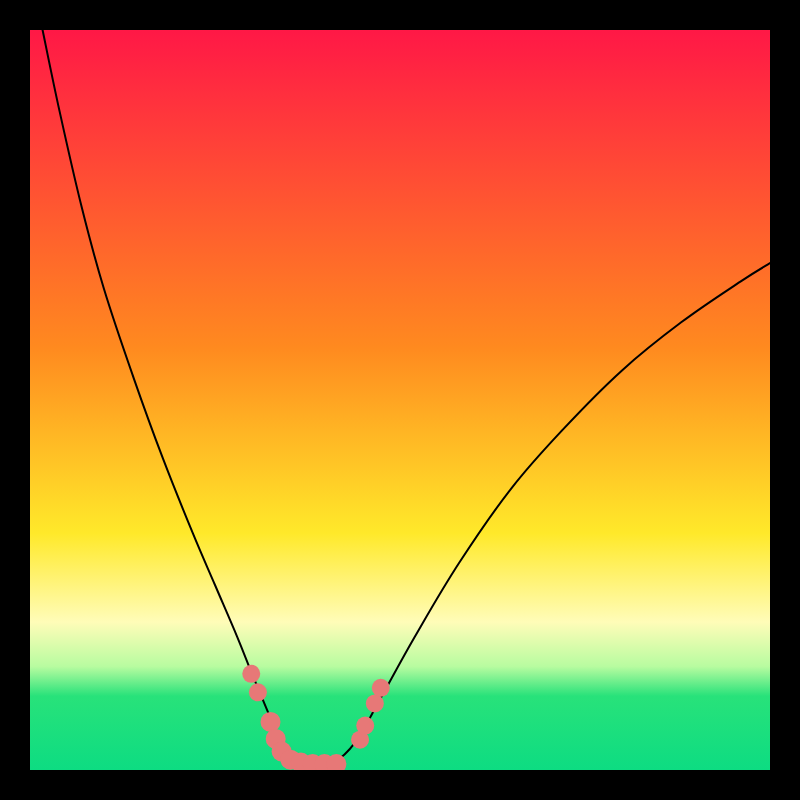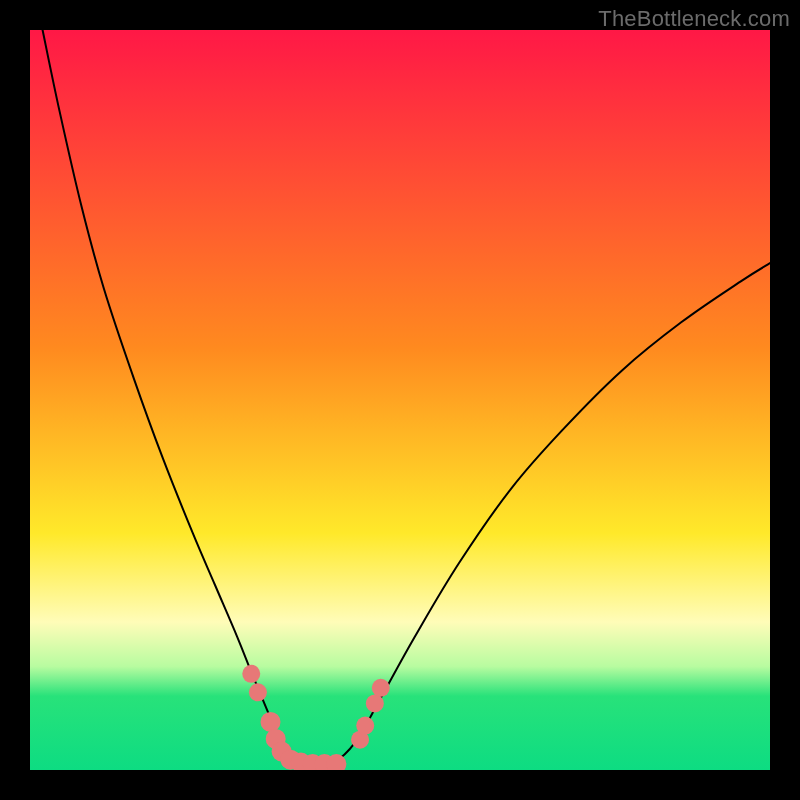--- a/index.html
+++ b/index.html
@@ -65,14 +65,13 @@
         <circle cx="294.52" cy="734.08" r="10" fill="#e77877"></circle>
         <circle cx="306.36" cy="734.08" r="10" fill="#e77877"></circle>
       </g>
     <g id="mr">
         <circle cx="330.04" cy="709.66" r="9" fill="#e77877"></circle>
         <circle cx="335.22" cy="695.60" r="9" fill="#e77877"></circle>
         <circle cx="344.84" cy="673.40" r="9" fill="#e77877"></circle>
         <circle cx="350.76" cy="657.86" r="9" fill="#e77877"></circle>
       </g>
   </svg>
-  <div class="watermark">TheBottleneck.com</div>
 </div>
 
 </body></html>

